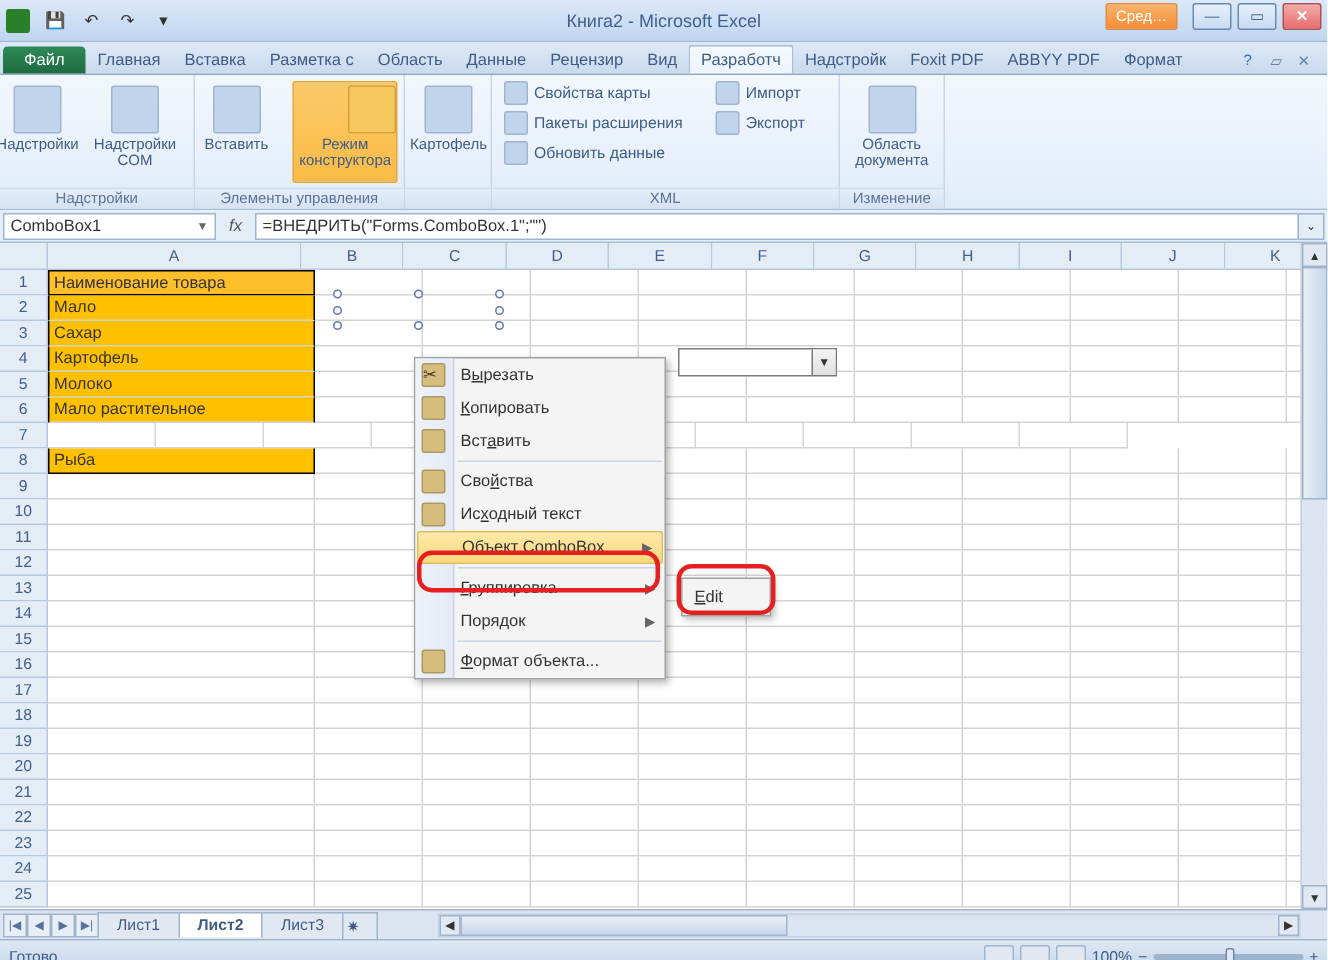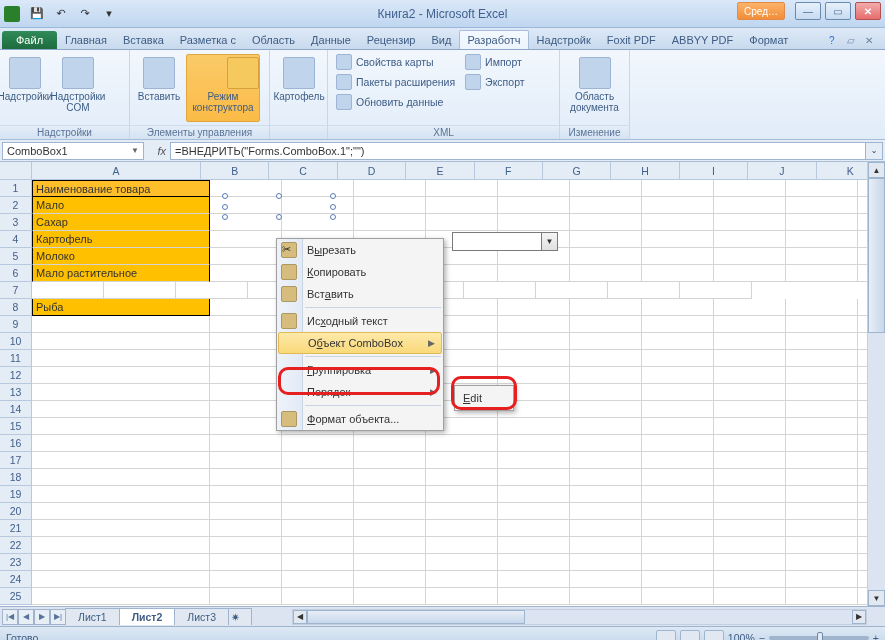--- a/index.html
+++ b/index.html
@@ -20,36 +20,36 @@
   .tabstrip { height:22px; background:linear-gradient(#dde9f7,#c9daee); display:flex; align-items:flex-end; border-bottom:1px solid #8ba8c8; }
   .filetab { background:linear-gradient(#2e8b57,#1e6b3f); color:#fff; padding:3px 14px; font-size:11px; border-top-left-radius:3px; border-top-right-radius:3px; margin-left:2px;}
   .rtab { padding:3px 7px; font-size:11px; color:#3e5c84; border:1px solid transparent; border-bottom:none; }
   .rtab.active { background:linear-gradient(#f4f9ff,#edf4fd); border-color:#a8bdd8; border-top-left-radius:2px; border-top-right-radius:2px;}
   .tabstrip .right { margin-left:auto; display:flex; align-items:center; gap:4px; padding-right:6px;}
   .tabstrip .right .sbtn { width:14px; height:14px; font-size:10px; color:#6a84a5;}
 
   
   .ribbon { height:90px; background:linear-gradient(#f2f7fd,#e1ecf9); border-bottom:1px solid #a8bdd8; display:flex; }
   .rgroup { border-right:1px solid #c8d6e8; display:flex; flex-direction:column; }
-  .rgroup .content { flex:1; display:flex; align-items:center; gap:2px; padding:2px 4px;}
+  .rgroup .content { flex:1; display:flex; align-items:center; gap:14px; padding:2px 4px;}
   .rgroup .label { text-align:center; font-size:10px; color:#5a7396; padding:1px 0; background:linear-gradient(#e4eef9,#d4e2f2); border-top:1px solid #cdddee;}
   .rgroup .label .dl { float:right; width:12px; height:12px; font-size:8px; color:#7a93b5; margin-right:2px;}
   .bigbtn { width:42px; height:68px; display:flex; flex-direction:column; align-items:center; justify-content:flex-start; border:1px solid transparent; border-radius:2px; padding-top:2px;}
   .bigbtn:hover, .bigbtn.active { border-color:#f0c25c; background:linear-gradient(#fef6dd,#fde9b6);align-items:flex-end;}
   .bigbtn.active { background:linear-gradient(#faca69,#fbbb46); border-color:#e0a740;}
   .bigbtn .ic { width:32px; height:32px; background:#c0d4eb; border:1px solid #9db5d2; border-radius:2px; margin-bottom:2px;}
   .bigbtn .bl { font-size:10px; text-align:center; line-height:11px; color:#3d5c85;}
   .smlrow { font-size:10.5px; color:#3d5c85; display:flex; align-items:center; gap:4px; height:20px; padding:0 4px;}
   .smlrow .si { width:16px; height:16px; background:#c0d4eb; border:1px solid #9db5d2; border-radius:2px;}
 
   
   .fbar { height:22px; background:#e4ecf6; border-bottom:1px solid #a8bdd8; display:flex; align-items:center;}
   .fbar .namebox { width:142px; height:18px; border:1px solid #9db5d2; background:#fff; margin-left:2px; display:flex; align-items:center; padding:0 4px; font-size:11px;}
   .fbar .namebox .dd { margin-left:auto; font-size:8px; color:#666;}
-  .fbar .fx { width:18px; text-align:right; font-style:italic; color:#555; font-size:11px; margin:10px 4px;}
+  .fbar .fx { width:18px; text-align:center; font-style:italic; color:#555; font-size:11px; margin:10px 4px;}
   .fbar .finput { flex:1; border:1px solid #9db5d2; border-right:none; background:#fff; height:18px; padding:0 4px; font-size:11px; display:flex; align-items:center;}
   .fbar .expand { width:18px; height:18px; border:1px solid #9db5d2; background:#e4ecf6; display:flex; align-items:center; justify-content:center; font-size:8px; margin-right:2px;}
 
   
   .gridwrap { position:relative; height:444px; overflow:hidden; background:#fff; }
   .corner { position:absolute; left:0; top:0; width:32px; height:18px; background:#e4ecf6; border-right:1px solid #b8c8de; border-bottom:1px solid #b8c8de;}
   .colhead { position:absolute; top:0; left:32px; right:0; height:18px; display:flex;}
   .colhead .ch { background:#e4ecf6; border-right:1px solid #b8c8de; border-bottom:1px solid #b8c8de; display:flex; align-items:center; justify-content:center; font-size:10.5px; color:#41608c;}
   .rowhead { position:absolute; left:0; top:18px; width:32px;}
   .rowhead .rh { height:17px; background:#e4ecf6; border-right:1px solid #b8c8de; border-bottom:1px solid #b8c8de; display:flex; align-items:center; justify-content:center; font-size:10.5px; color:#41608c;}
@@ -623,20 +623,24 @@
         <span class="mi"></span>
         <span><u class="acc">К</u>опировать</span>
       </div>
     <div class="mitem">
         <span class="mi"></span>
         <span>Вст<u class="acc">а</u>вить</span>
       </div>
     <div class="sep"></div>
     <div class="mitem">
         <span class="mi"></span>
+        <span>Сво<u class="acc">й</u>ства</span>
+      </div>
+    <div class="mitem">
+        <span class="mi"></span>
         <span>Ис<u class="acc">х</u>одный текст</span>
       </div>
     <div class="mitem hl">
         <span>О<u class="acc">б</u>ъект ComboBox</span>
         <span class="arrow">▶</span>
       </div>
     <div class="sep"></div>
     <div class="mitem">
         <span><u class="acc">Г</u>руппировка</span>
         <span class="arrow">▶</span>

